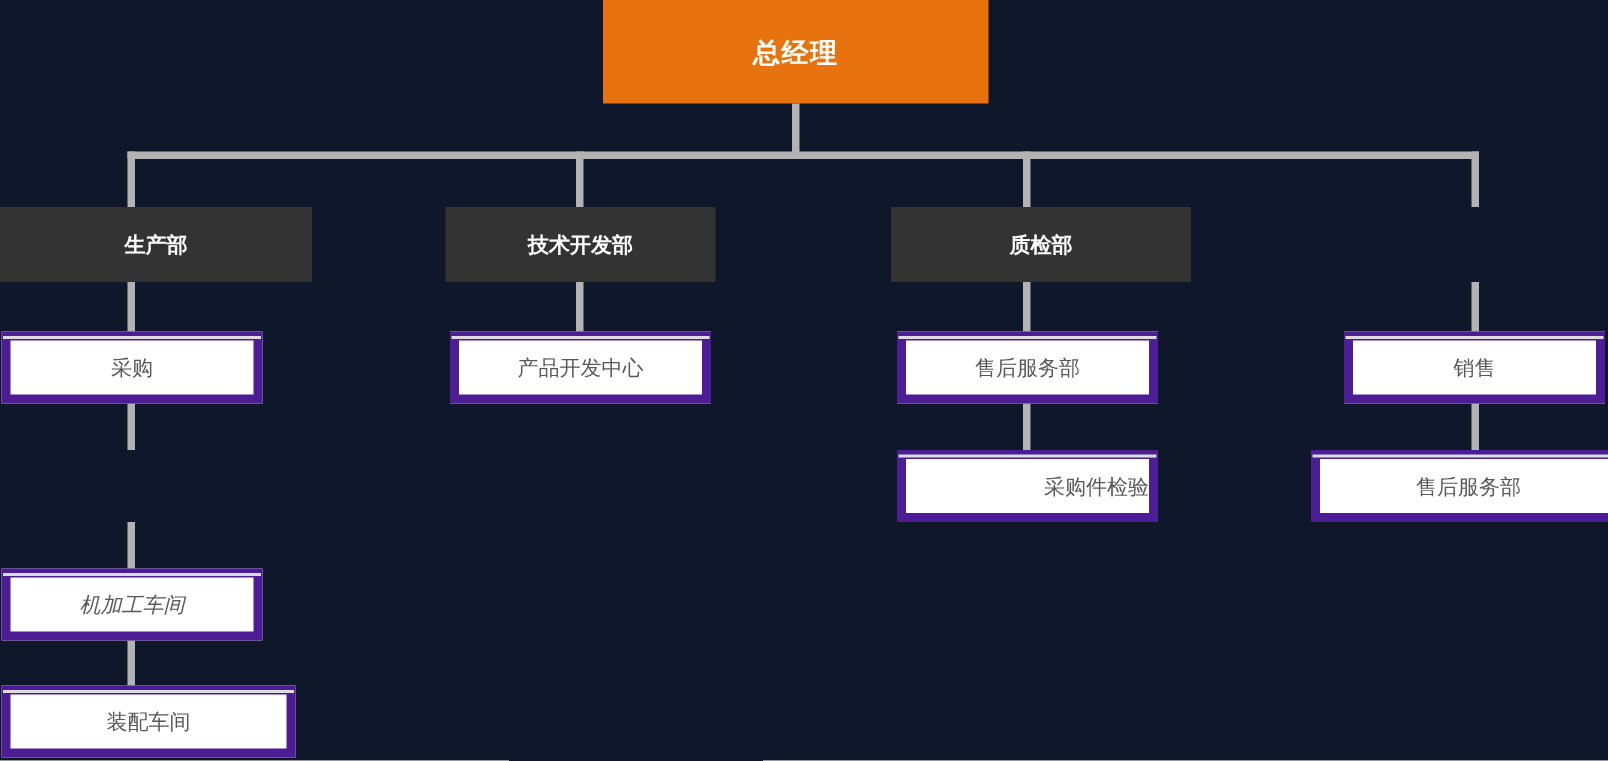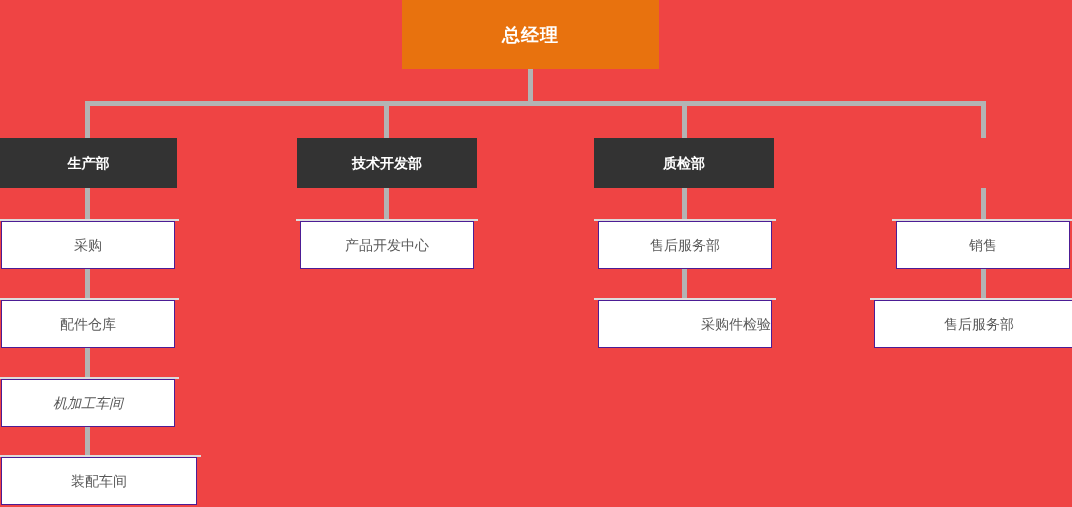--- a/index.html
+++ b/index.html
@@ -1,21 +1,21 @@
 <!DOCTYPE html>
 <html><head>
 <meta charset="utf-8">
 <style>
   * { margin: 0; padding: 0; box-sizing: border-box; }
   html, body { background: #ffffff; }
   .canvas {
     position: relative;
     width: 1072px;
     height: 507px;
-    background: #ef4444;
+    background: #0f172a;
     overflow: hidden;
     font-family: "Liberation Sans", sans-serif;
   }
   .line {
     position: absolute;
     background: #B3B3B3;
   }
   .node {
     position: absolute;
     display: flex;
@@ -32,21 +32,21 @@
     font-size: 18px;
     letter-spacing: 1px;
   }
   .node-dept {
     background: #333333;
     color: #ffffff;
     font-weight: bold;
   }
   .node-leaf {
     background: #ffffff;
-    border: 1px solid #4c1d95;
+    border: 6px solid #4c1d95;
     color: #595959;
   }
   .node-leaf::before {
     content: "";
     position: absolute;
     left: -5px;
     right: -5px;
     top: -3px;
     height: 2px;
     background: #DCDCDC;
@@ -74,35 +74,32 @@
   <div class="line" style="left:682px; top:188px; width:5px; height:33px;"></div>
   <div class="line" style="left:682px; top:269px; width:5px; height:31px;"></div>
 
   <div class="line" style="left:981px; top:188px; width:5px; height:33px;"></div>
   <div class="line" style="left:981px; top:269px; width:5px; height:31px;"></div>
 
   <div class="node node-root" style="left:402px; top:0; width:257px; height:69px;">
     <span>总经理</span>
   </div>
 
-  <div class="node node-dept" style="left:0;     top:138px; width:177px; height:50px;">
+  <div class="node node-dept" style="left:0;     top:138px; width:208px; height:50px;">
     <span>生产部</span>
   </div>
   <div class="node node-dept" style="left:297px; top:138px; width:180px; height:50px;">
     <span>技术开发部</span>
   </div>
-  <div class="node node-dept" style="left:594px; top:138px; width:180px; height:50px;">
+  <div class="node node-dept" style="left:594px; top:138px; width:200px; height:50px;">
     <span>质检部</span>
   </div>
 
   <div class="node node-leaf" style="left:1px;   top:221px; width:174px; height:48px;">
     <span>采购</span>
-  </div>
-  <div class="node node-leaf" style="left:1px;   top:300px; width:174px; height:48px;">
-    <span>配件仓库</span>
   </div>
   <div class="node node-leaf" style="left:1px;   top:379px; width:174px; height:48px;font-style:italic;">
     <span>机加工车间</span>
   </div>
   <div class="node node-leaf" style="left:1px;   top:457px; width:196px; height:48px;">
     <span>装配车间</span>
   </div>
 
   <div class="node node-leaf" style="left:300px; top:221px; width:174px; height:48px;text-align:right;">
     <span>产品开发中心</span>

